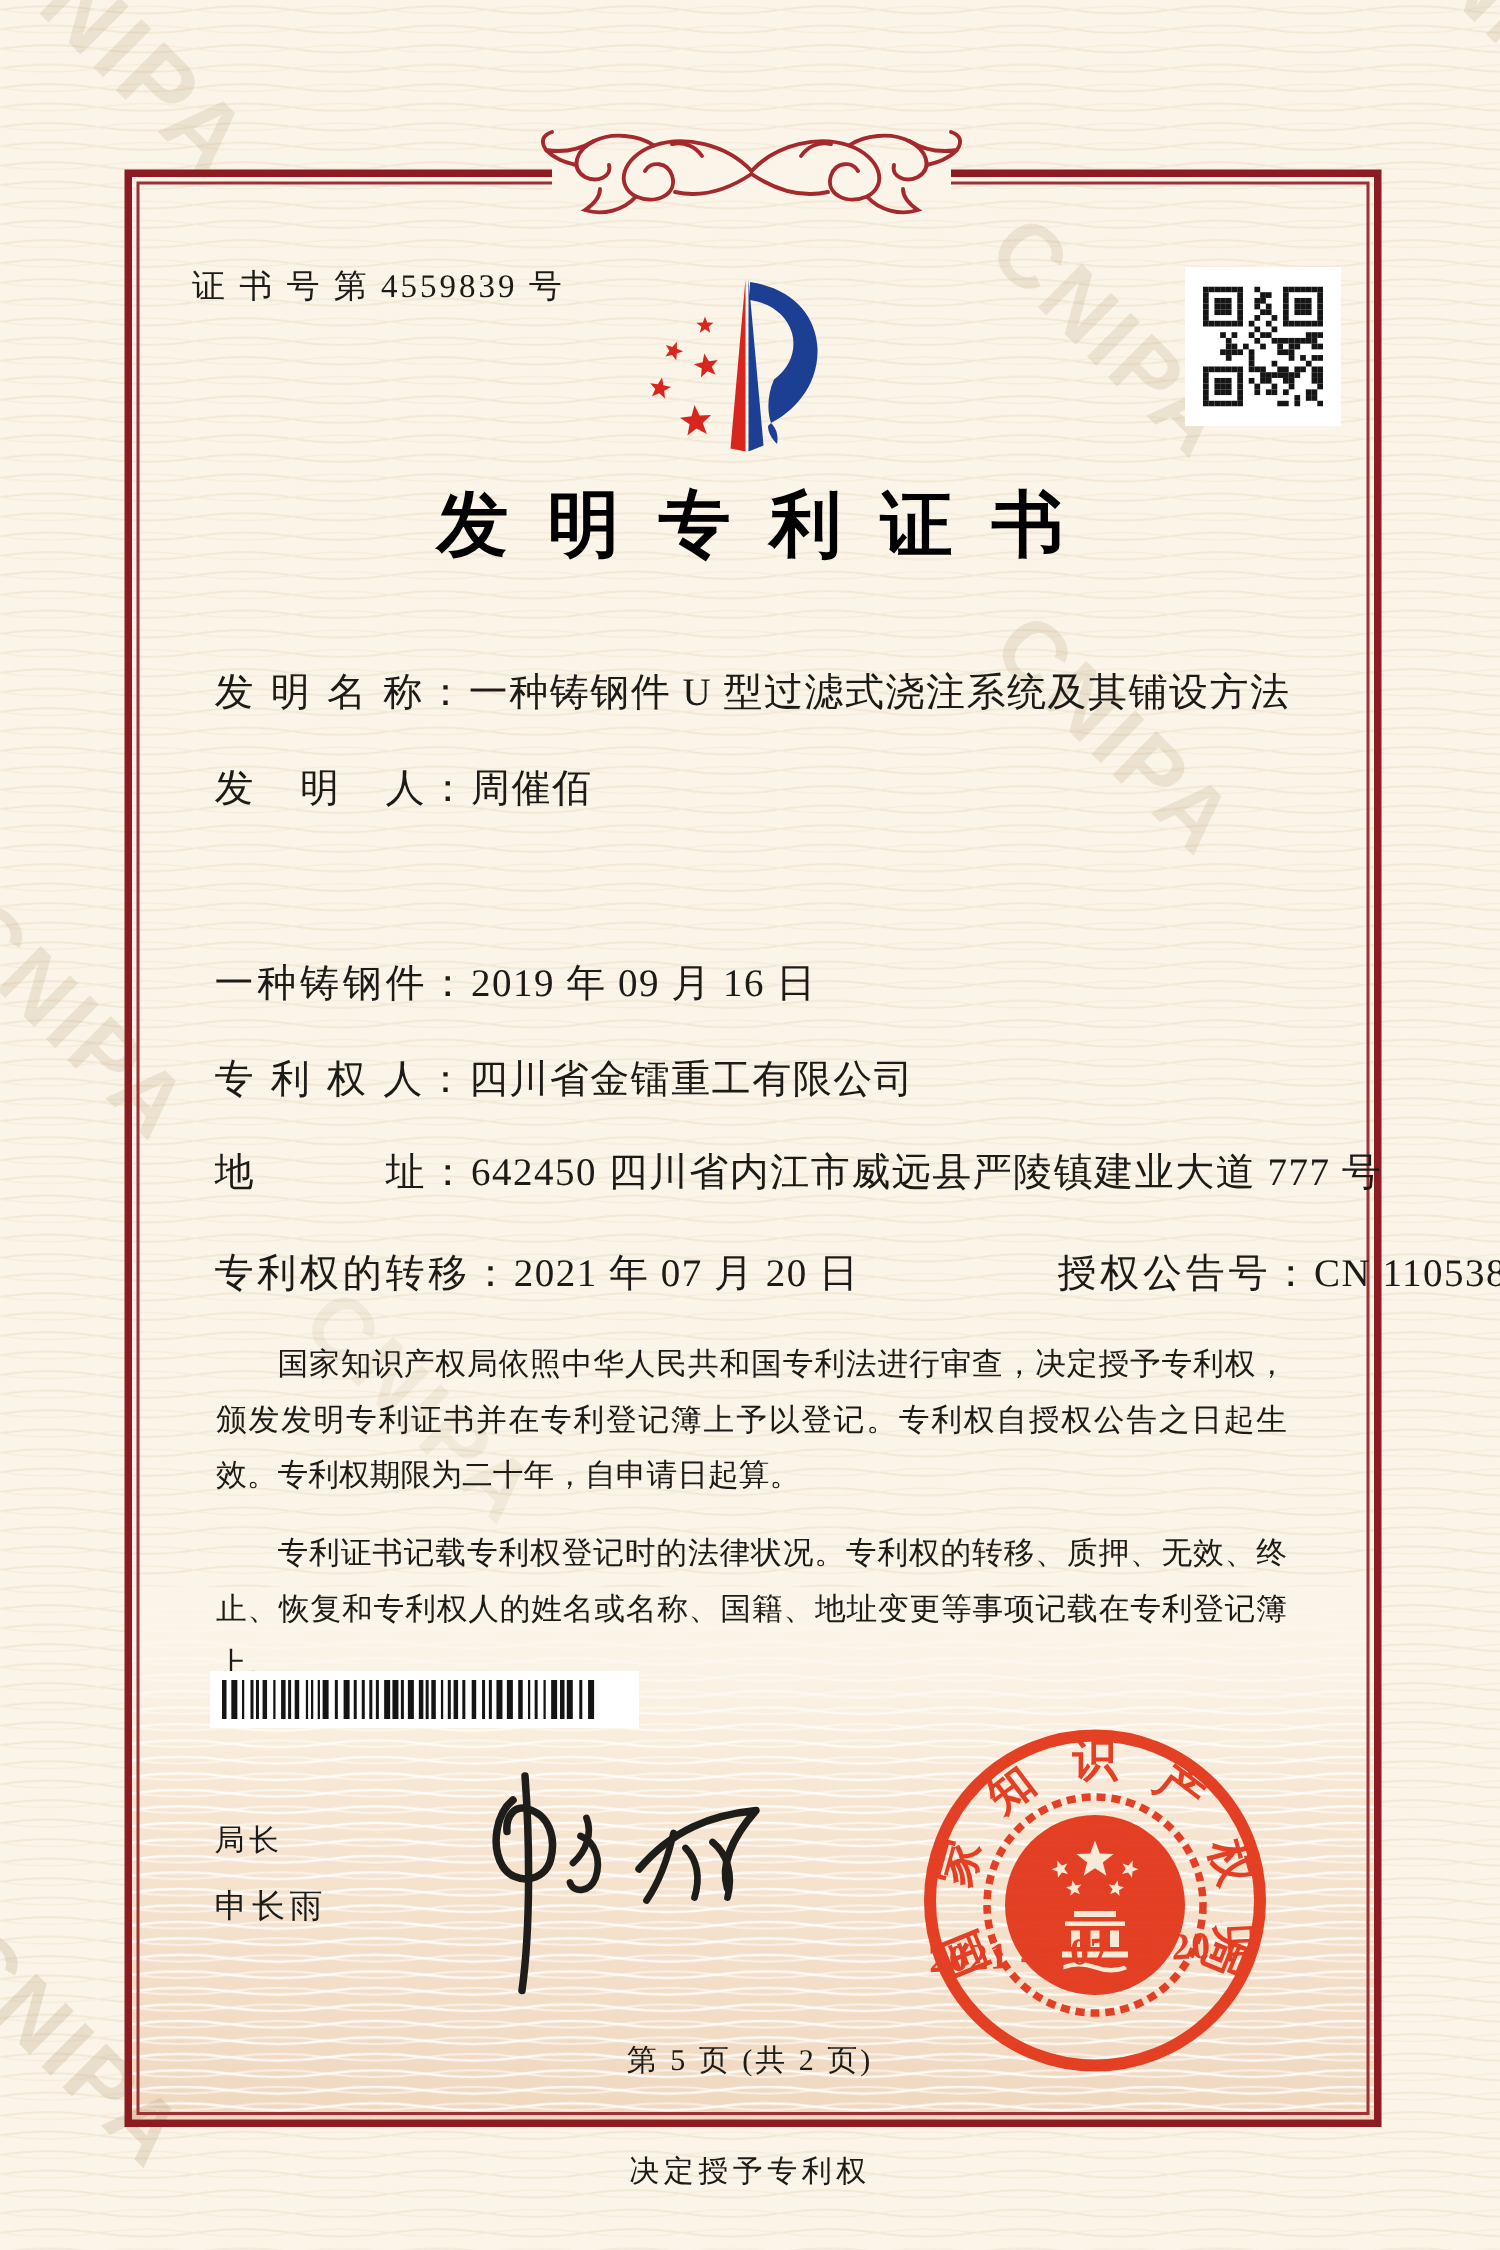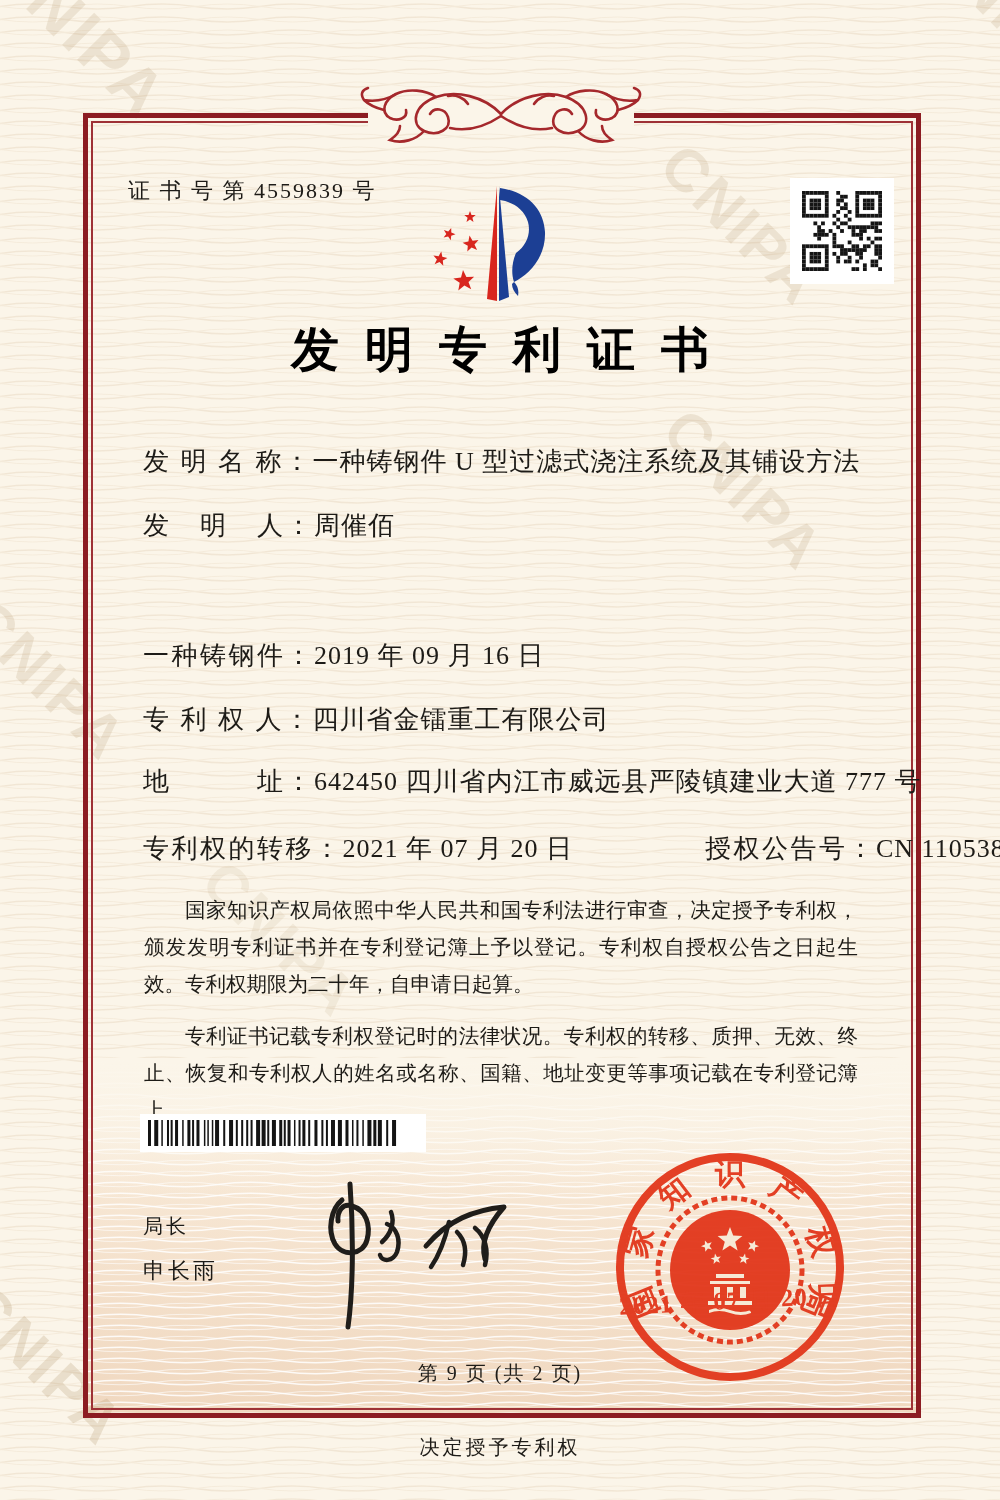--- a/index.html
+++ b/index.html
@@ -454,16 +454,16 @@
         <span class="seal-char" style="left: 27.3105px; top: 92.4076px; transform: translate(-50%, -50%) rotate(-74.6667deg);">家</span>
         <span class="seal-char" style="left: 60.6px; top: 43.0538px; transform: translate(-50%, -50%) rotate(-37.3333deg);">知</span>
         <span class="seal-char" style="left: 117px; top: 24px; transform: translate(-50%, -50%) rotate(0deg);">识</span>
         <span class="seal-char" style="left: 173.4px; top: 43.0538px; transform: translate(-50%, -50%) rotate(37.3333deg);">产</span>
         <span class="seal-char" style="left: 206.69px; top: 92.4076px; transform: translate(-50%, -50%) rotate(74.6667deg);">权</span>
         <span class="seal-char" style="left: 203.228px; top: 151.838px; transform: translate(-50%, -50%) rotate(112deg);">局</span>
       </div>
     <div class="seal-date">2021 年 07 月 20 日</div>
   </div>
 
-  <div class="pagefoot">第 9 页 (共 2 页)</div>
+  <div class="pagefoot">第 5 页 (共 2 页)</div>
   <div class="contnote">决定授予专利权</div>
 
 </div>
 
 </body></html>

